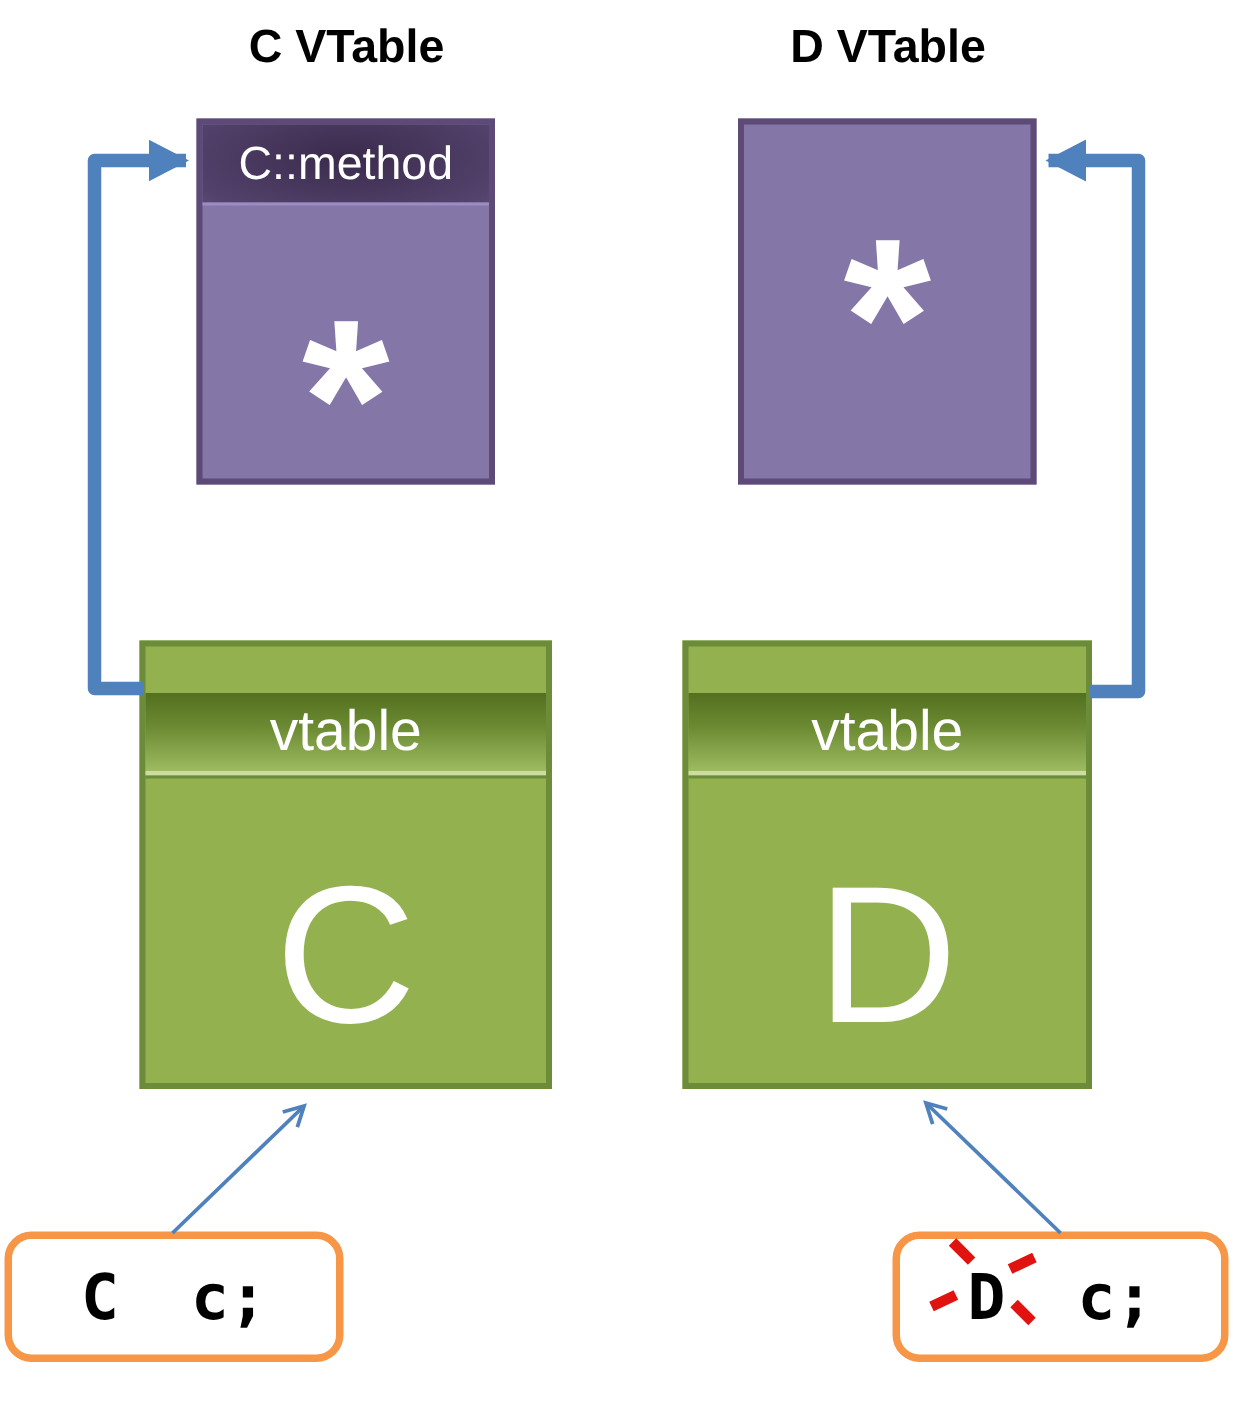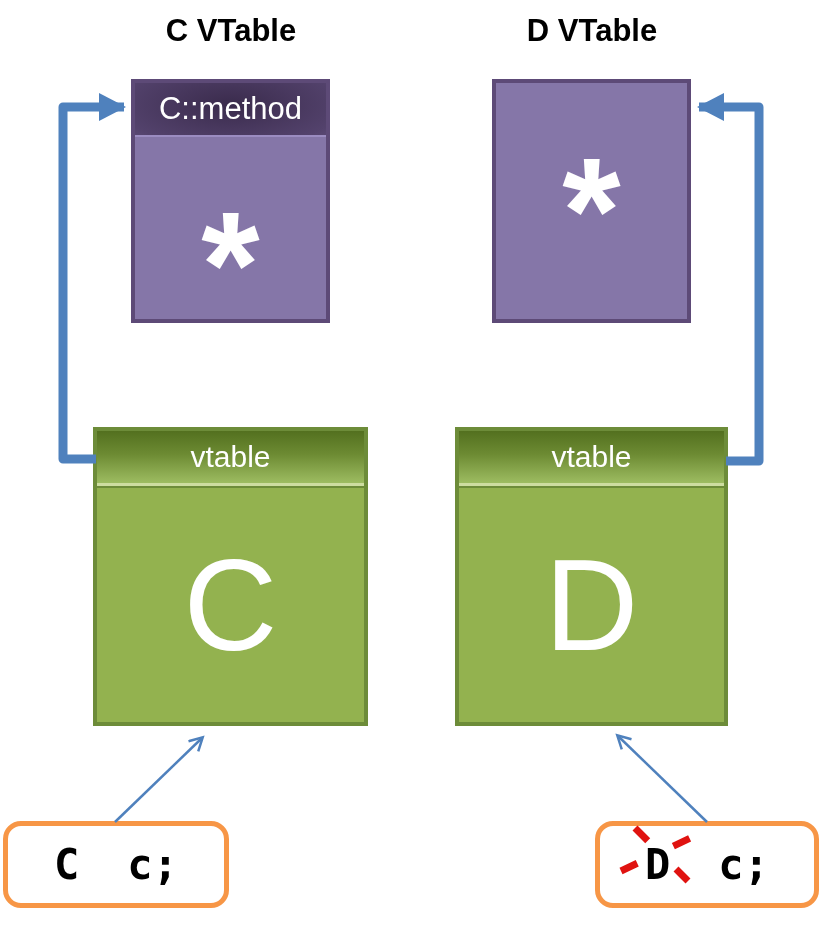--- a/index.html
+++ b/index.html
@@ -80,21 +80,22 @@
   .gbox-d { left: 455px; width: 273px; }
   .gbox .hdr {
     height: 55px;
     box-sizing: border-box;
     background: linear-gradient(180deg, #53701f 0%, #6d8b33 45%, #9dbc61 100%);
     border-bottom: 3px solid #cdddA0;
     display: flex;
     align-items: center;
     justify-content: center;
     color: #ffffff;
-    font-size: 30px;
+    font-size: 38px;
+    margin-top: 31px;
   }
   .gbox .bdy {
     height: calc(100% - 58px);
     border-top: 2px solid #6d8c39;
     display: flex;
     align-items: center;
     justify-content: center;
     color: #ffffff;
     font-size: 130px;
     line-height: 130px;

